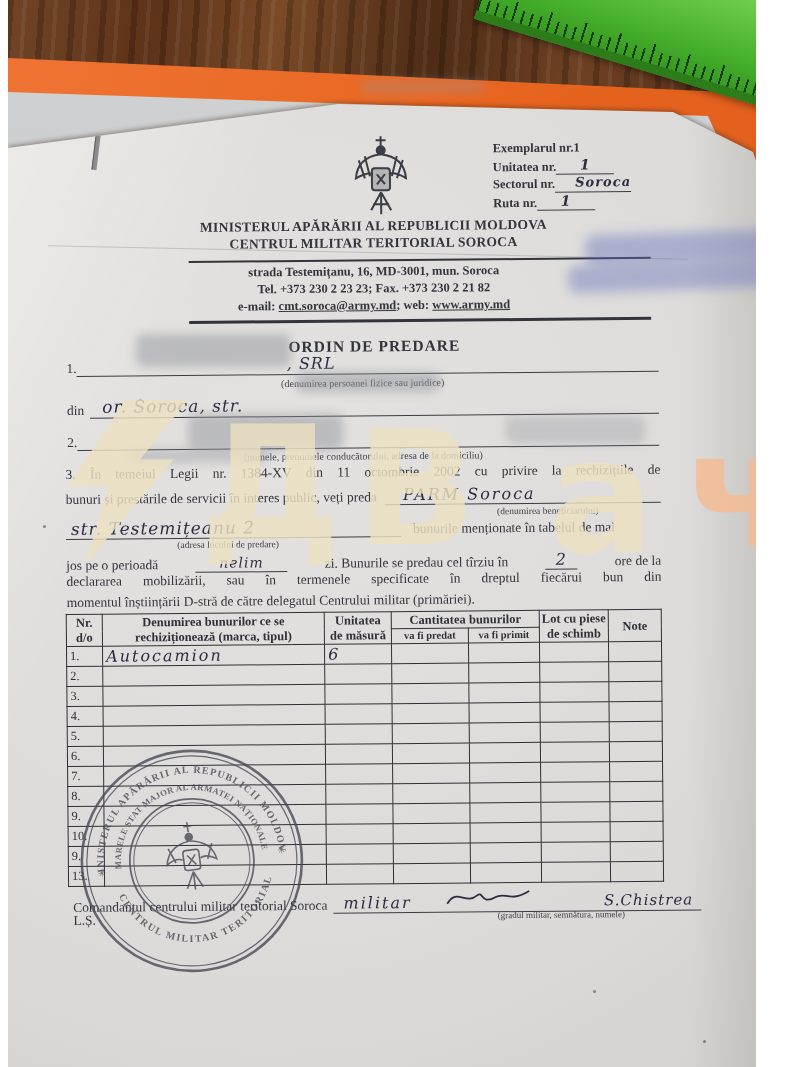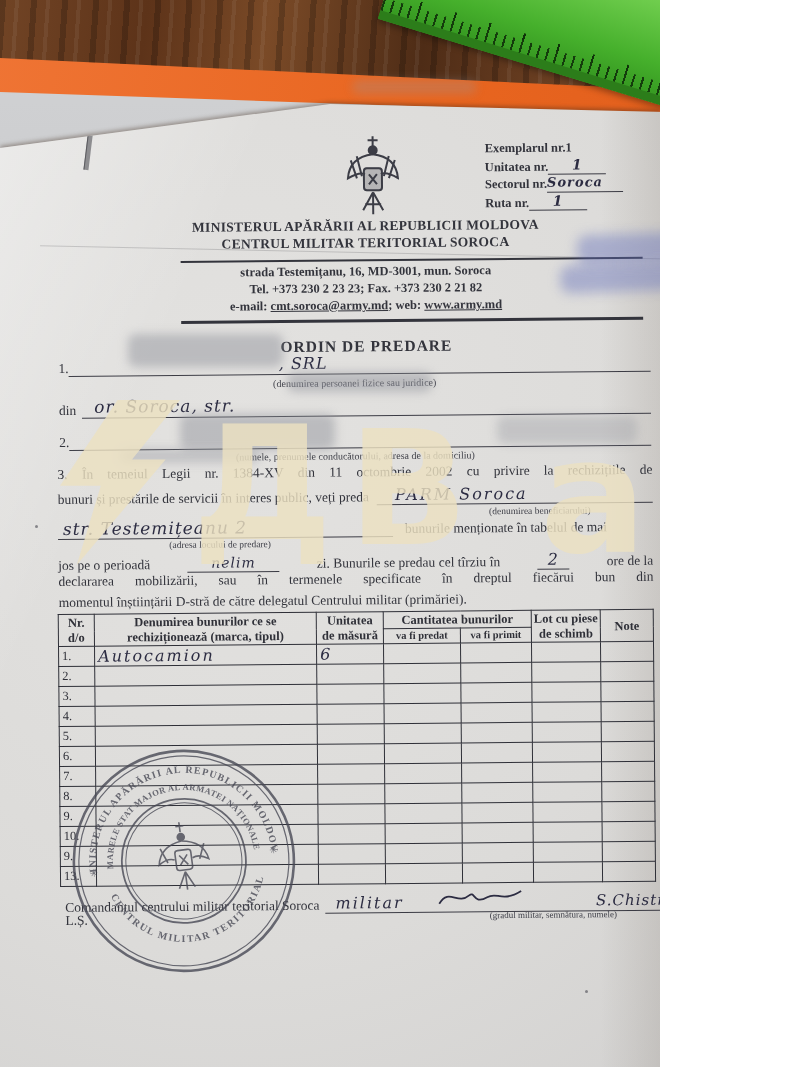--- a/index.html
+++ b/index.html
@@ -1,18 +1,18 @@
 <!DOCTYPE html>
 <html><head>
 <meta charset="utf-8">
 <style>
   html,body{margin:0;padding:0;}
-  .stage{position:relative;width:660px;height:1067px;overflow:hidden;
+  .stage{position:relative;width:748px;height:1067px;overflow:hidden;
          background:linear-gradient(100deg,#ef7434 0%,#e8651f 55%,#df5c1c 100%);
-         font-family:"Liberation Serif","DejaVu Serif",serif;}
+         font-family:"Liberation Serif","DejaVu Serif",serif;margin-left:8px;}
   
   .wood{position:absolute;left:0;top:0;width:800px;height:200px;
         clip-path:polygon(0 0,800px 0,800px 96px,0 58px);
         background:linear-gradient(97deg,#714425 0%,#5d3319 18%,#7a4a27 33%,#4e2c16 52%,#6e4123 70%,#55301a 88%,#63381e 100%);}
   .wood::after{content:"";position:absolute;inset:0;
         background:repeating-linear-gradient(94deg,rgba(0,0,0,.20) 0 6px,transparent 6px 15px,rgba(255,255,255,.06) 15px 19px,transparent 19px 31px);}
   
   .ruler{position:absolute;right:-60px;top:-62px;width:330px;height:132px;
          transform:rotate(17deg);background:linear-gradient(#86dd60,#46b02c 70%,#33941f);
          box-shadow:0 3px 6px rgba(0,0,0,.35);}
@@ -101,21 +101,21 @@
     <div class="doc">
 
       <div class="abs" style="left:488px;top:141px;width:190px;font-size:12.5px;font-weight:bold;line-height:16.5px;">
         <div>Exemplarul nr.1</div>
         <div class="flexline">
           <span>Unitatea nr.</span>
           <span class="uline" style="width:58px;text-align:center;"><span class="hw" style="font-size:14px;">1</span></span>
         </div>
         <div class="flexline">
           <span>Sectorul nr.</span>
-          <span class="uline" style="width:76px;text-align:left;"><span class="hw" style="font-size:13px;">Soroca</span></span>
+          <span class="uline" style="width:76px;text-align:right;"><span class="hw" style="font-size:13px;">Soroca</span></span>
         </div>
         <div class="flexline">
           <span>Ruta nr.</span>
           <span class="uline" style="width:58px;text-align:center;"><span class="hw" style="font-size:14px;">1</span></span>
         </div>
       </div>
 
       <svg class="abs" style="left:346px;top:134px;" width="60" height="86" viewBox="0 0 60 86">
         <g stroke="#3c3d46" fill="none" stroke-width="2">
           <line x1="30" y1="2" x2="30" y2="12"></line>

